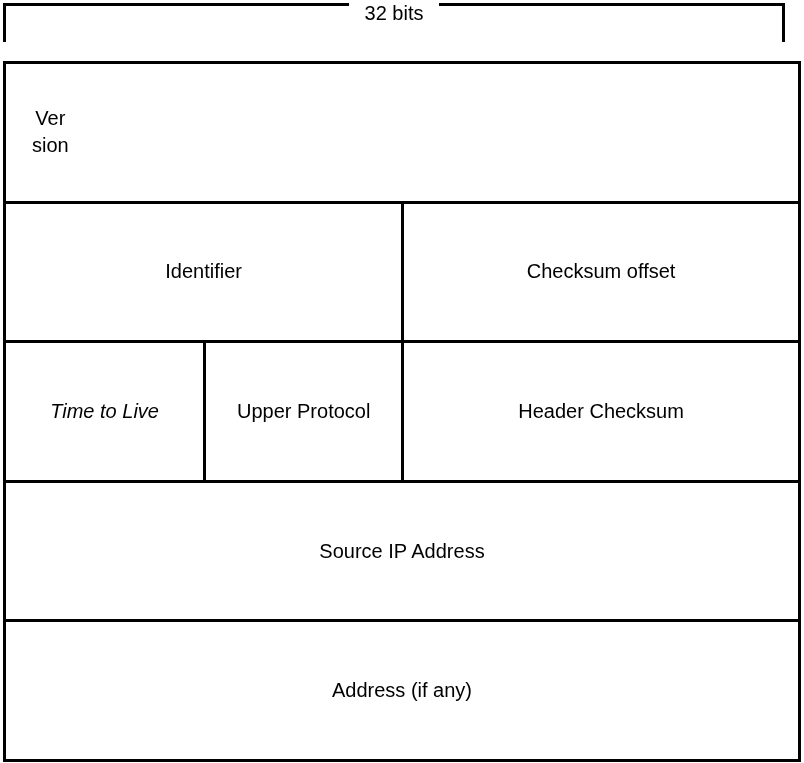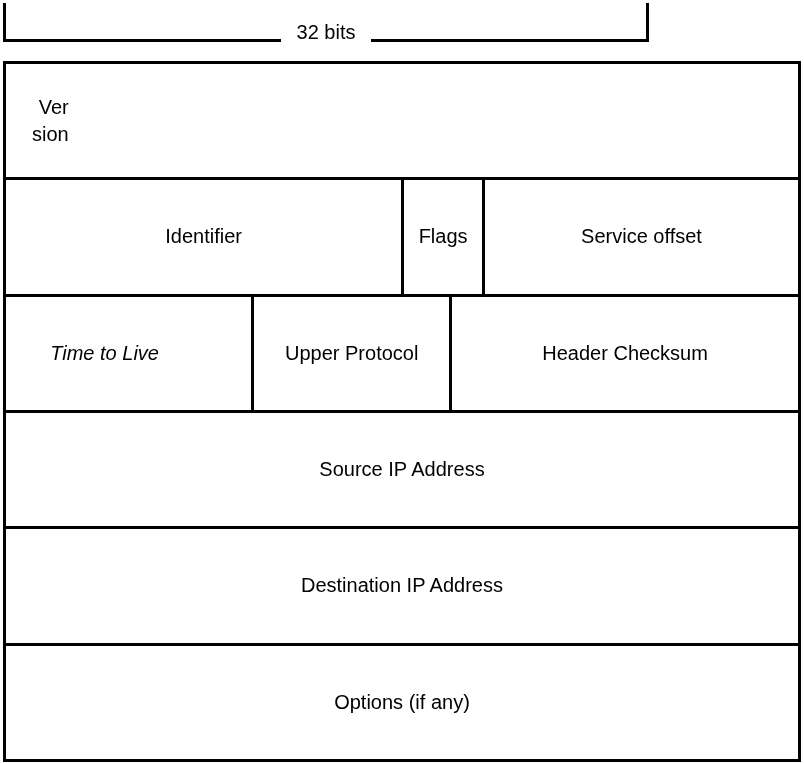--- a/index.html
+++ b/index.html
@@ -15,24 +15,24 @@
     font-family: "Liberation Sans", "DejaVu Sans", sans-serif;
     font-size: 20px;
     color: #000000;
   }
 
   
   .dim-bracket {
     position: absolute;
     left: 3px;
     top: 3px;
-    width: 646px;
+    width: 782px;
     height: 39px;
     display: flex;
-    align-items: flex-end;
+    align-items: flex-start;
   }
   .dim-cap {
     position: absolute;
     top: 0;
     width: 3px;
     height: 39px;
     background: #000000;
   }
   .dim-cap.left  { left: 0; }
   .dim-cap.right { right: 0; }
@@ -72,31 +72,31 @@
     min-width: 0;
     border-left: 3px solid #000000;
     display: flex;
     align-items: center;
     justify-content: center;
     text-align: center;
     line-height: 1.35;
     padding: 2px;
   }
   .ip-cell:first-child { border-left: none; }
-  .ip-cell.multiline { white-space: pre-line; text-align: right; }
+  .ip-cell.multiline { white-space: pre-line; }
 
   
   .w-version   { flex: 0 0 11.2%; }
   .w-hlen      { flex: 0 0 13.7%; }
   .w-tos       { flex: 0 0 25.0%; }
   .w-rest      { flex: 1 1 auto; }
   .w-ident     { flex: 0 0 49.9%; text-align: center; }
   .w-flags     { flex: 0 0 10.2%; }
   .w-ttl       { flex: 0 0 24.9%; font-style: italic; }
-  .w-upper     { flex: 0 0 25.0%; margin-left: 48px; }
+  .w-upper     { flex: 0 0 25.0%; }
   .w-full      { flex: 1 1 auto; border-radius: 24px; }
 </style>
 </head>
 <body>
 
 <div>
 
   <div class="dim-bracket">
     <div class="dim-cap left"></div>
     <div class="dim-line"></div>
@@ -107,37 +107,33 @@
 
   <div class="ip-table">
 
     <div class="ip-row">
       <div class="ip-cell multiline w-version">Ver
 sion</div>
     </div>
 
     <div class="ip-row">
       <div class="ip-cell w-ident">Identifier</div>
-      <div class="ip-cell w-flags">Flags</div>
-      <div class="ip-cell w-rest">Service offset</div>
+      <div class="ip-cell w-rest">Checksum offset</div>
     </div>
 
     <div class="ip-row">
       <div class="ip-cell w-ttl">Time to Live</div>
       <div class="ip-cell w-upper">Upper Protocol</div>
       <div class="ip-cell w-rest">Header Checksum</div>
     </div>
 
     <div class="ip-row">
       <div class="ip-cell w-full">Source IP Address</div>
     </div>
 
-    <div class="ip-row">
-      <div class="ip-cell w-full">Destination IP Address</div>
-    </div>
 
     <div class="ip-row">
-      <div class="ip-cell w-full">Options (if any)</div>
+      <div class="ip-cell w-full">Address (if any)</div>
     </div>
 
 
   </div>
 </div>
 
 </body></html>

